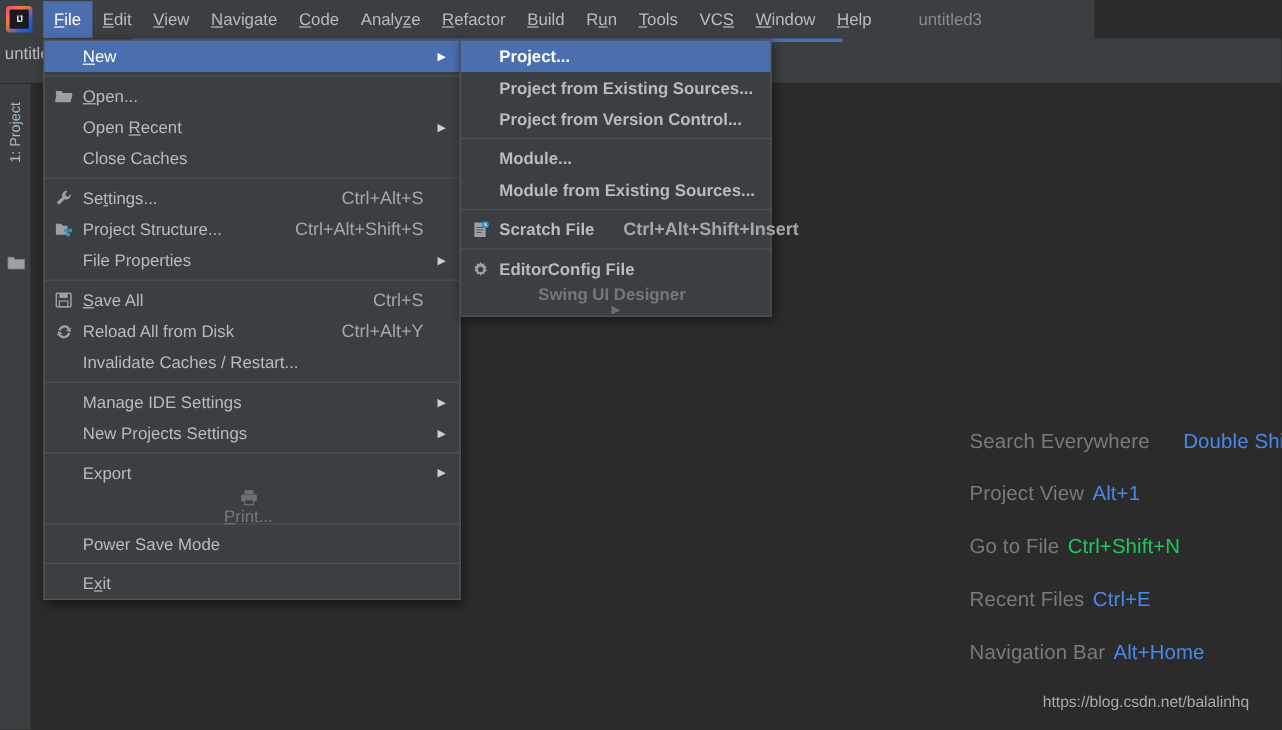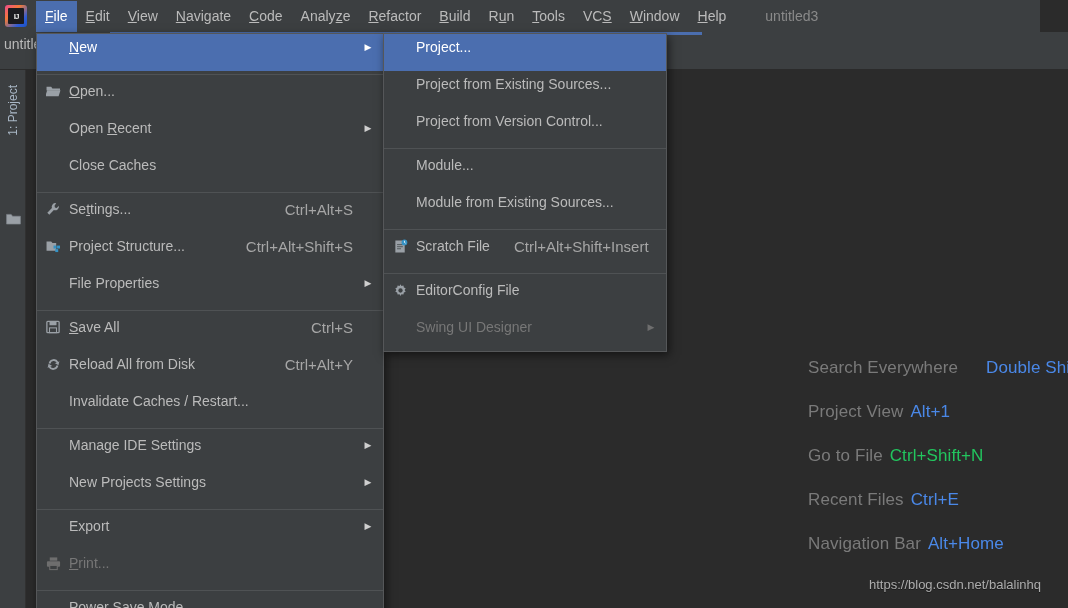--- a/index.html
+++ b/index.html
@@ -21,21 +21,21 @@
   #app {
     position: absolute;
     inset: 0;
     background: #2b2b2b;
   }
 
   
   .menubar {
     position: absolute;
     left: 0; top: 0;
-    width: 1040px;
+    width: 912px;
     height: 32px;
     background: #3c3f41;
     display: flex;
     align-items: center;
     box-sizing: border-box;
   }
   .logo {
     width: 22px; height: 22px;
     margin-left: 5px; margin-right: 9px;
     border-radius: 3px;
@@ -183,39 +183,40 @@
     box-sizing: border-box;
     padding: 0;
     z-index: 50;
   }
   #file-menu {
     left: 36px; top: 33px;
     width: 348px;
   }
   #new-submenu {
     left: 383px; top: 33px;
-    width: 284px;
+    width: 260px;
     z-index: 60;
+    font-weight: bold;
   }
   .mi {
     position: relative;
     height: 26px;
     display: flex;
     align-items: center;
     font-size: 14px;
     color: #bbbbbb;
-    padding: 0 8px 11px 0;
+    padding: 0 8px 0 0;
     cursor: default;
     white-space: nowrap;
   }
   .mi.sel {
     background: #4b6eaf;
     color: #ffffff;
   }
-  .mi.disabled { color: #777777; }
+  .mi.disabled { color: #777777; flex-direction: column; }
   .mi .icon {
     width: 20px;
     min-width: 20px;
     margin-left: 6px;
     margin-right: 4px;
     display: flex;
     align-items: center;
     justify-content: center;
   }
   .mi .label {

